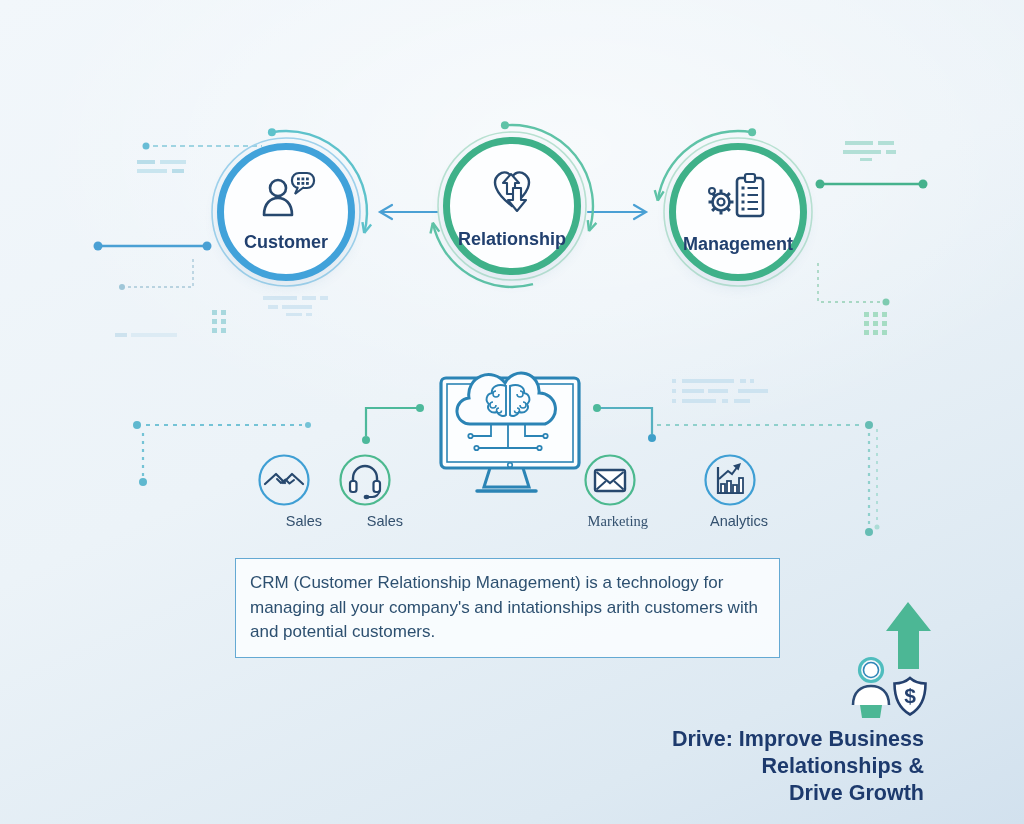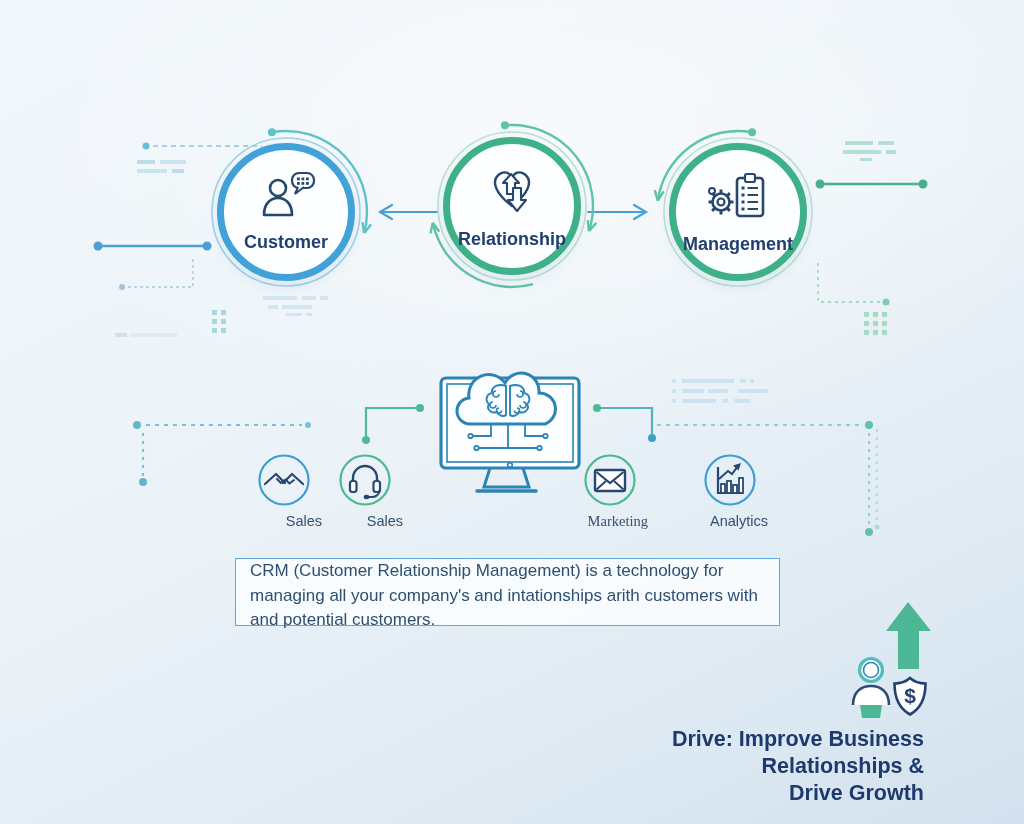--- a/index.html
+++ b/index.html
@@ -32,23 +32,23 @@
   .software-label{
     position:absolute;left:408px;top:501px;width:204px;text-align:center;
     font-weight:bold;font-size:19px;color:#1d3a6d;z-index:2;
   }
   
   .func{position:absolute;width:76px;text-align:center;z-index:2;}
   .func svg{margin:0 auto;}
   .func-label{margin-top:5px;font-size:14.5px;color:#33506e;text-align:right;}
   
   .desc-box{
-    position:absolute;left:235px;top:558px;width:545px;height:68px;box-sizing:border-box;
+    position:absolute;left:235px;top:558px;width:545px;height:100px;box-sizing:border-box;
     border:1.5px solid #64a9d3;background:rgba(252,254,255,.85);
-    padding:0 14px;z-index:2;
+    padding:12px 14px;z-index:2;
   }
   .desc-box p{margin:0;font-size:17px;line-height:1.45;color:#2d5070;}
   
   .goal-art{position:absolute;left:840px;top:597px;z-index:2;}
   .goal-text{
     position:absolute;right:100px;top:726px;width:330px;text-align:right;
     font-weight:bold;font-size:21.5px;line-height:27px;color:#1d3a6d;z-index:2;
   }
 </style>
 </head>

